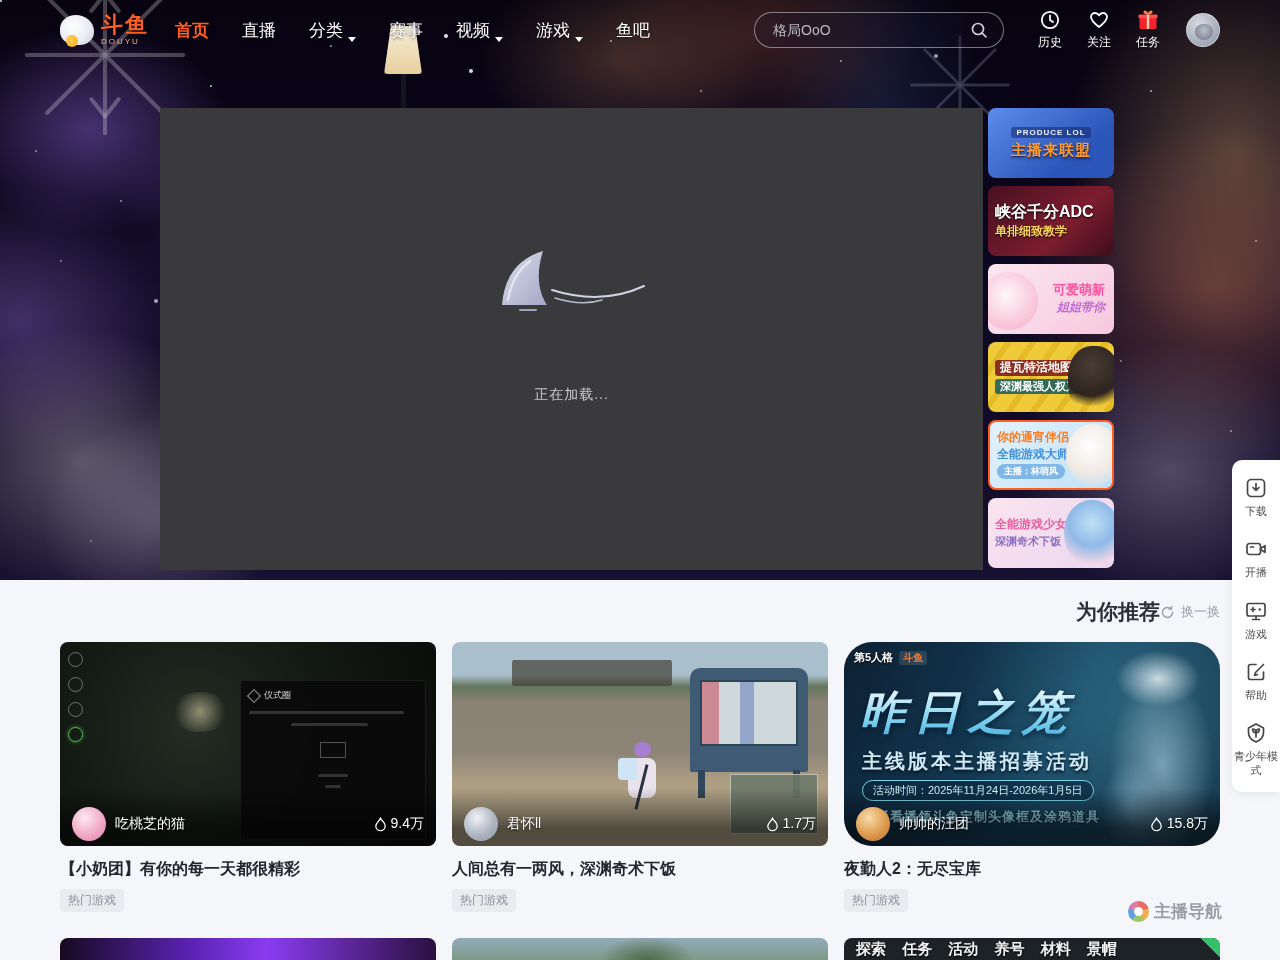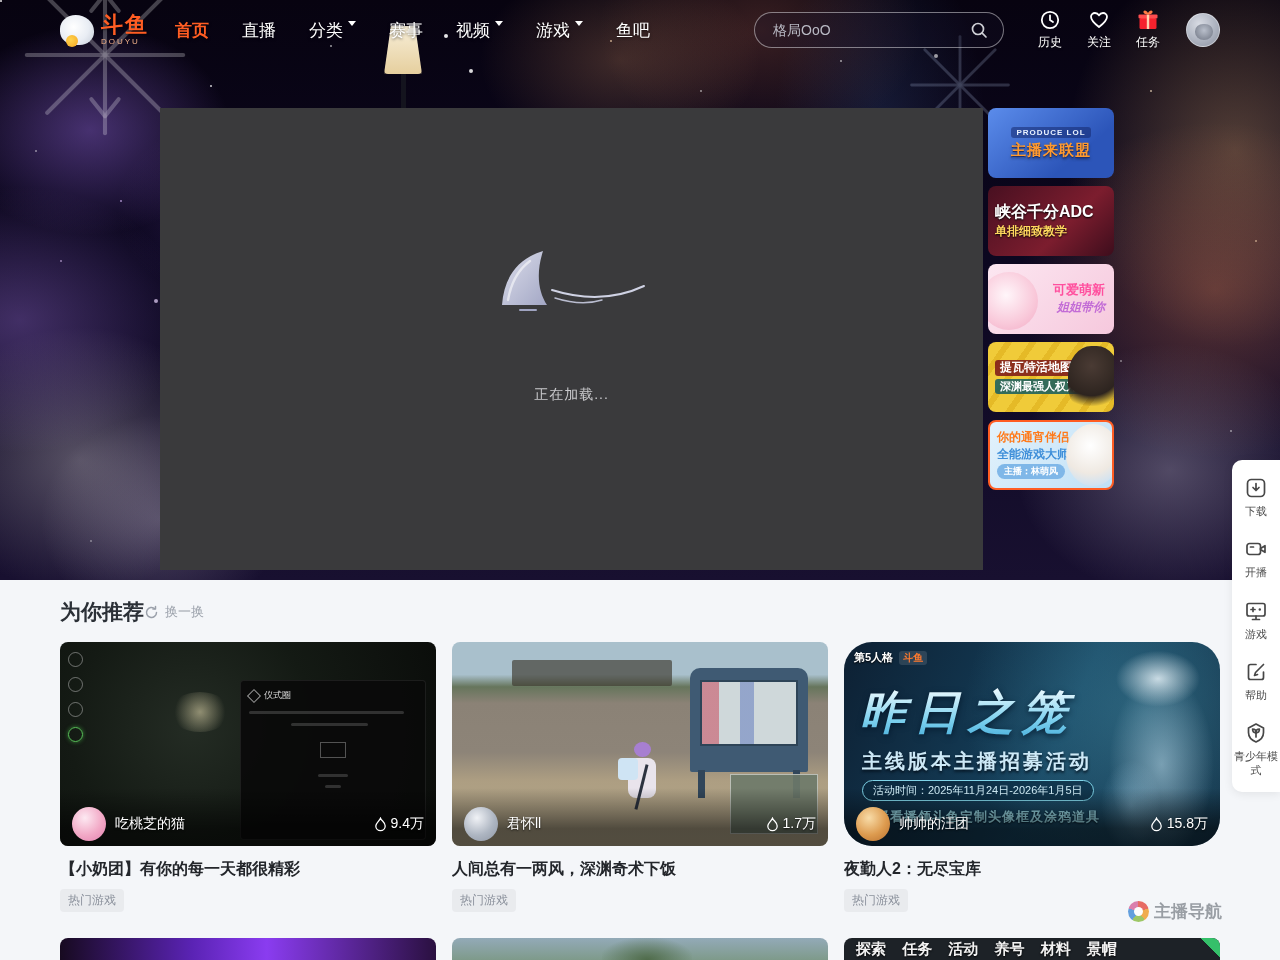--- a/index.html
+++ b/index.html
@@ -44,21 +44,21 @@
   .header { position:absolute; top:0; left:0; right:0; height:60px; display:flex; align-items:center; padding:0 60px; z-index:20; }
   .logo { display:flex; align-items:center; gap:7px; cursor:pointer; }
   .logo .mascot { width:34px; height:30px; background:radial-gradient(circle at 40% 40%, #ffffff 0%, #e9edf4 55%, #c5ccd8 100%);
     border-radius:60% 70% 55% 60%; position:relative; }
   .logo .mascot::after { content:""; position:absolute; left:6px; bottom:-2px; width:12px; height:12px; border-radius:50%;
     background:radial-gradient(circle at 40% 40%, #ffd34d, #f5a623); }
   .logo .brand-col { display:flex; flex-direction:column; line-height:1; }
   .logo .brand { font-size:22px; font-weight:800; color:#ff5d23; letter-spacing:2px; text-shadow:0 1px 2px rgba(0,0,0,.5); }
   .logo .brand-sub { font-size:8px; color:#f0b089; letter-spacing:2px; margin-top:2px; }
   .nav { display:flex; align-items:center; gap:33px; margin-left:26px; }
-  .nav-item { display:flex; align-items:flex-start; gap:5px; color:#ffffff; font-size:17px; cursor:pointer; text-shadow:0 1px 3px rgba(0,0,0,.6); }
+  .nav-item { display:flex; align-items:flex-end; gap:5px; color:#ffffff; font-size:17px; cursor:pointer; text-shadow:0 1px 3px rgba(0,0,0,.6); }
   .nav-item.active { color:#ff5d23; font-weight:700; }
   .caret { width:0; height:0; border-left:4px solid transparent; border-right:4px solid transparent; border-top:5px solid #fff; margin-top:2px; }
   .search { margin-left:auto; width:250px; height:36px; border:1px solid rgba(255,255,255,.45); border-radius:18px;
     background:rgba(25,20,45,.25); display:flex; align-items:center; padding:0 14px 0 18px; }
   .search input { flex:1; border:none; outline:none; background:transparent; color:#d8d8de; font-size:14px; font-family:inherit; }
   .search input::placeholder { color:#b9bac4; }
   .hdr-actions { display:flex; align-items:flex-start; gap:25px; margin-left:34px; }
   .hdr-action { display:flex; flex-direction:column; align-items:center; gap:3px; cursor:pointer; }
   .hdr-action .lbl { font-size:12px; color:#fff; text-shadow:0 1px 2px rgba(0,0,0,.6); }
   .avatar { width:34px; height:34px; border-radius:50%; margin-left:26px; cursor:pointer; position:relative;
@@ -105,21 +105,21 @@
     background:radial-gradient(circle at 50% 35%, #bfe0f5 0%, #8fb9e8 45%, #f3d7e6 80%, transparent 92%); }
 
   
   .edge-toolbar { position:absolute; right:0; top:460px; width:48px; background:#ffffff; border-radius:10px 0 0 10px;
     padding:16px 0 14px; display:flex; flex-direction:column; align-items:center; gap:19px; z-index:30; box-shadow:0 2px 10px rgba(0,0,0,.08); }
   .et-item { display:flex; flex-direction:column; align-items:center; gap:4px; width:46px; cursor:pointer; }
   .et-item .lbl { font-size:11px; color:#4d4d4d; text-align:center; line-height:1.3; }
 
   
   .main { position:absolute; top:580px; left:0; width:1280px; height:380px; background:#f4f6f9; }
-  .section-head { display:flex; align-items:center; justify-content:flex-start; margin:18px 60px 0; }
+  .section-head { display:flex; align-items:center; justify-content:flex-end; margin:18px 60px 0; }
   .section-title { font-size:21px; font-weight:800; color:#2b3037; }
   .refresh { display:flex; align-items:center; gap:6px; color:#9aa0aa; font-size:13px; cursor:pointer; }
 
   .cards-row { display:grid; grid-template-columns:repeat(3,376px); gap:16px; margin:16px 60px 0; }
   .card { cursor:pointer; }
   .thumb { position:relative; width:376px; height:204px; border-radius:8px; overflow:hidden; background:#222; }
   .thumb-overlay { position:absolute; left:0; right:0; bottom:0; height:58px; display:flex; align-items:center; gap:9px;
     padding:14px 12px 0; background:linear-gradient(180deg, rgba(0,0,0,0) 0%, rgba(0,0,0,.55) 70%); }
   .str-avatar { width:34px; height:34px; border-radius:50%; flex:none; }
   .str-avatar.a1 { background:radial-gradient(circle at 38% 32%, #fde9f2 0%, #f2a9c6 55%, #e37fae 100%); }
@@ -330,20 +330,24 @@
   </div>
   <div class="sb sb4">
     <span class="l1">提瓦特活地图</span>
     <span class="l2">深渊最强人权刀</span>
   </div>
   <div class="sb sb5">
     <span class="l1">你的通宵伴侣</span>
     <span class="l2">全能游戏大师</span>
     <span class="l3">主播：林萌风</span>
   </div>
+  <div class="sb sb6">
+    <span class="l1">全能游戏少女</span>
+    <span class="l2">深渊奇术下饭</span>
+  </div>
 </div>
 
 <div class="edge-toolbar">
   <div class="et-item">
     <svg width="24" height="24" viewBox="0 0 24 24" fill="none" stroke="#474747" stroke-width="1.7" stroke-linecap="round" stroke-linejoin="round">
       <rect x="3.5" y="3.5" width="17" height="17" rx="4"></rect>
       <path d="M12 7.5 v6.5 M9 11.5 l3 3 3 -3"></path>
     </svg>
     <span class="lbl">下载</span>
   </div>

